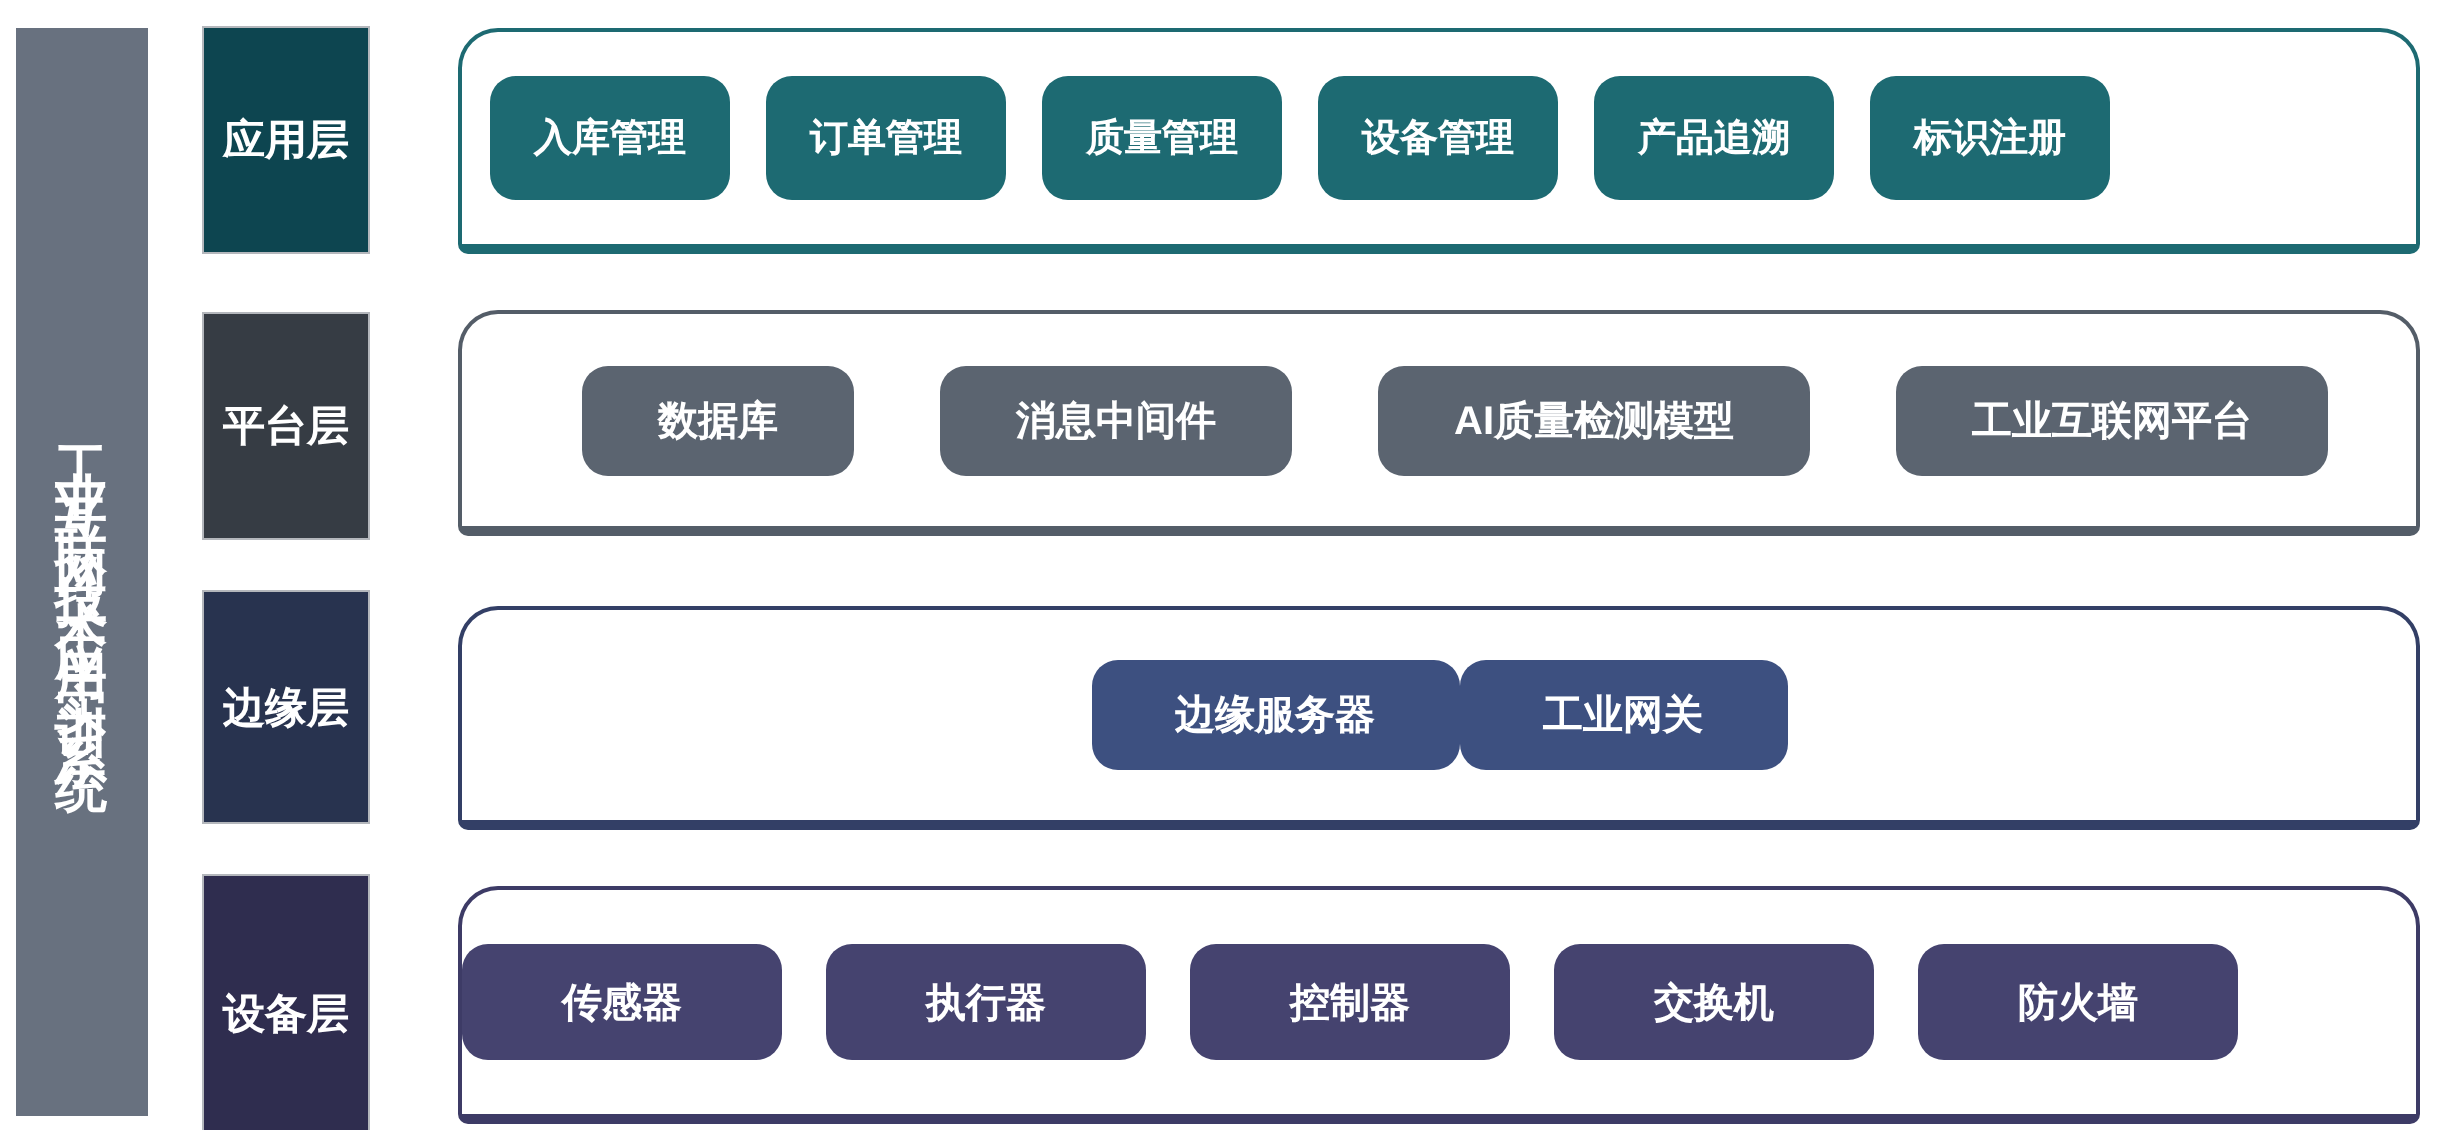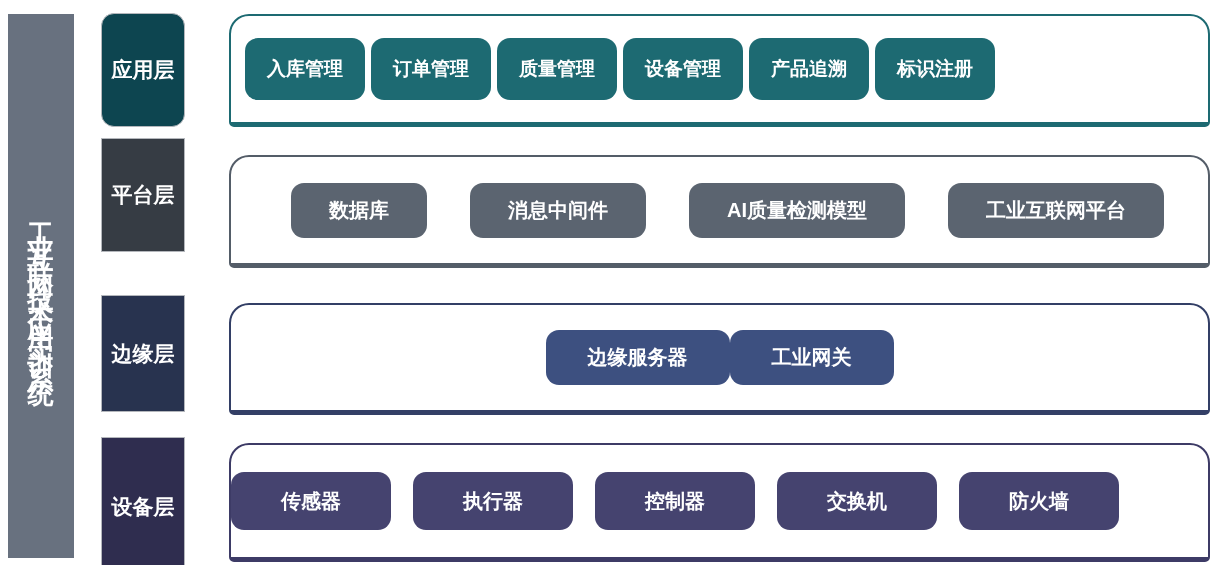--- a/index.html
+++ b/index.html
@@ -8,30 +8,30 @@
 
   
   .sidebar{position:absolute;left:8px;top:14px;width:66px;height:544px;background:#68717f;
            display:flex;align-items:center;justify-content:center;}
   .sidebar-text{writing-mode:vertical-rl;text-orientation:upright;color:#ffffff;font-weight:bold;
                 font-size:26px;letter-spacing:13px;line-height:1;white-space:nowrap;}
 
   
   .layer-label{position:absolute;left:101px;width:84px;box-sizing:border-box;border:1px solid #b4b7bc;
                display:flex;align-items:center;justify-content:center;color:#ffffff;font-weight:bold;font-size:21px;}
-  .ll1{top:13px;height:114px;background:#0d4550;border-radius:13px;}
-  .ll2{top:138px;height:114px;background:#363c44;}
+  .ll1{top:13px;height:114px;background:#0d4550;}
+  .ll2{top:156px;height:114px;background:#363c44;}
   .ll3{top:295px;height:117px;background:#28334f;}
   .ll4{top:437px;height:139px;background:#2f2d4f;}
 
   
   .container{position:absolute;left:229px;width:981px;box-sizing:border-box;background:#ffffff;
              border-style:solid;border-width:2px 2px 5px 2px;border-radius:20px 20px 5px 5px;
              display:flex;align-items:center;}
-  .c1{top:14px;height:113px;border-color:#1d6a72;padding-left:14px;gap:6px;}
+  .c1{top:14px;height:113px;border-color:#1d6a72;padding-left:14px;gap:18px;}
   .c2{top:155px;height:113px;border-color:#545d68;padding-left:60px;gap:43px;}
   .c3{top:303px;height:112px;border-color:#333f66;justify-content:center;}
   .c4{top:443px;height:119px;border-color:#3d3b66;justify-content:flex-start;gap:22px;}
 
   
   .box{display:flex;align-items:center;justify-content:center;color:#ffffff;font-weight:bold;
        border-radius:13px;box-sizing:border-box;flex:0 0 auto;}
   .c1 .box{width:120px;height:62px;font-size:19px;background:#1d6a72;}
   .c2 .box{height:55px;font-size:20px;background:#5b6470;padding:0 38px;}
   .c3 .box{height:55px;font-size:20px;background:#3d5080;padding:0 42px;}

